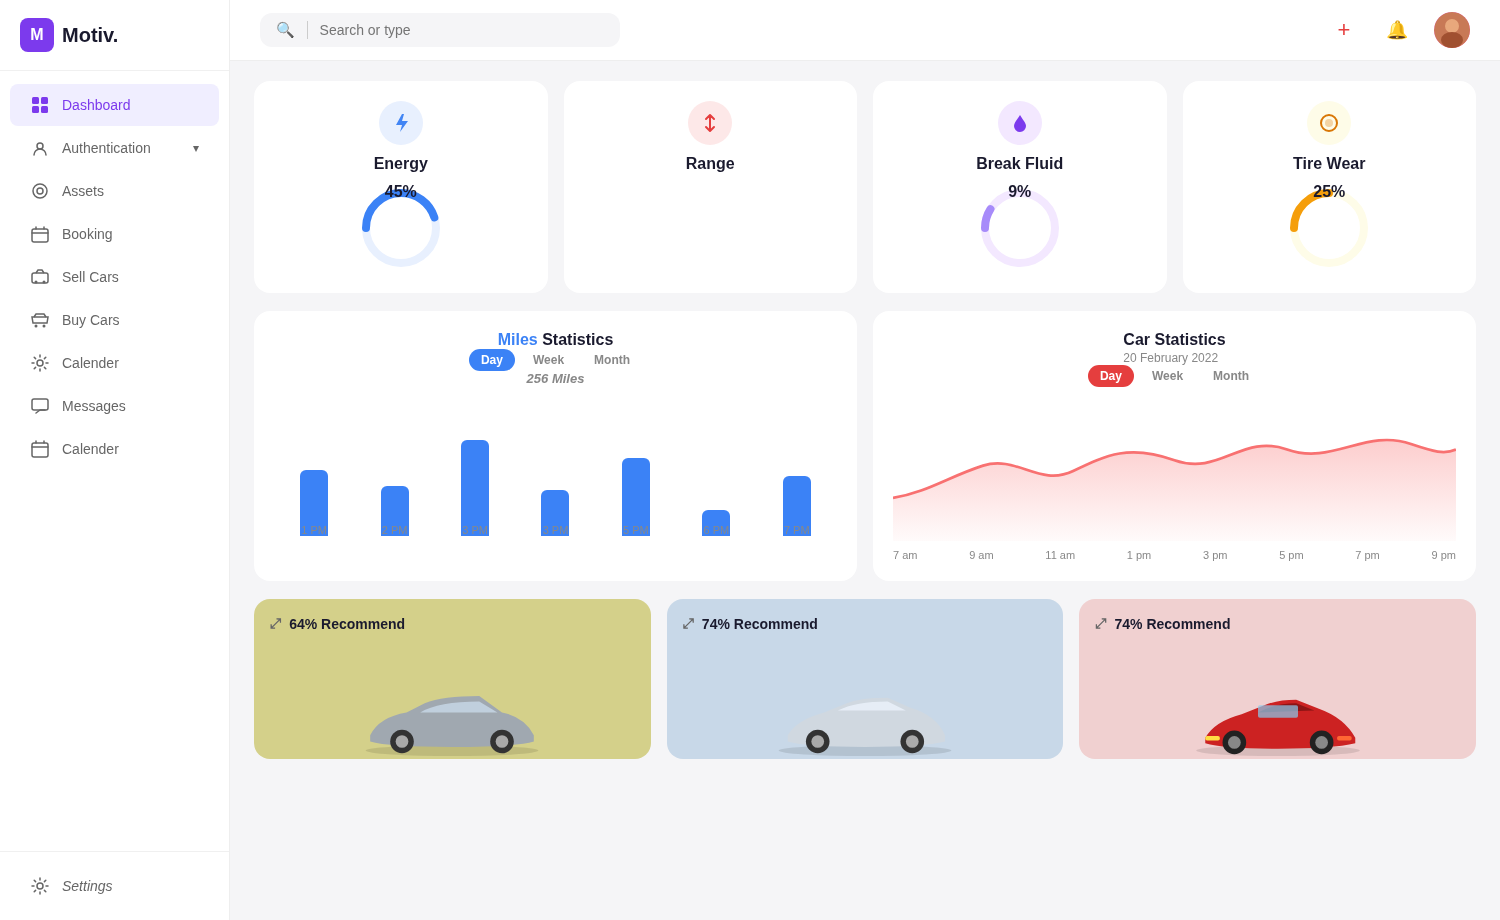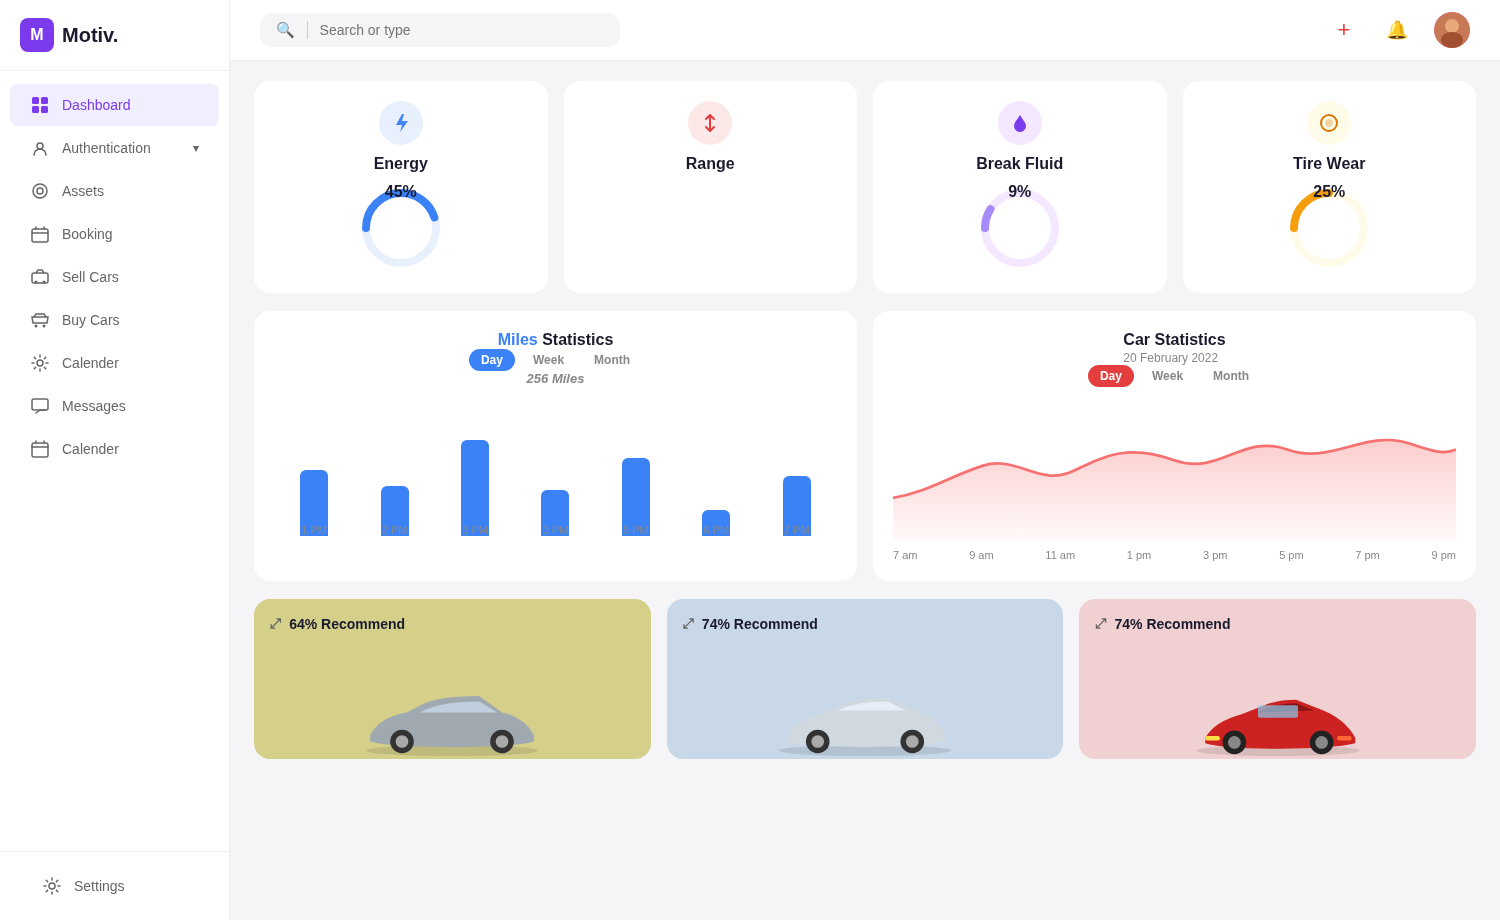--- a/index.html
+++ b/index.html
@@ -70,22 +70,23 @@
       align-items: center;
       justify-content: center;
       font-size: 16px;
       flex-shrink: 0;
     }
     .nav-item .chevron {
       margin-left: auto;
       font-size: 12px;
     }
     .sidebar-bottom {
-      padding: 12px 12px;
+      padding: 12px 0;
       border-top: 1px solid #f0f0f0;
+      font-style: italic;
     }
 
     
     .main {
       flex: 1;
       display: flex;
       flex-direction: column;
       overflow: hidden;
     }
 

